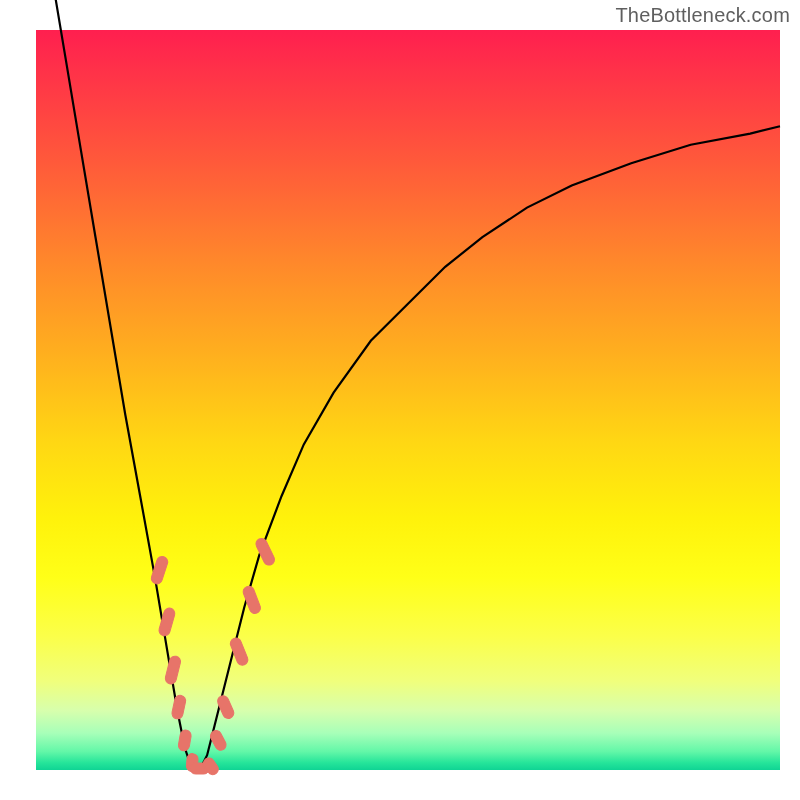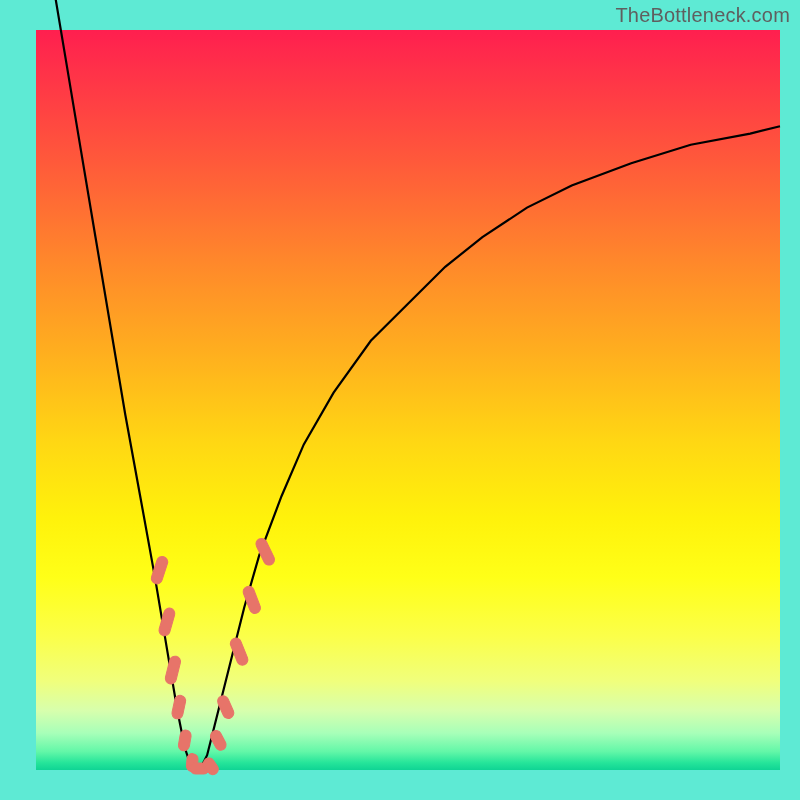--- a/index.html
+++ b/index.html
@@ -8,21 +8,21 @@
     width: 800px;
     height: 800px;
     background: #000;
     overflow: hidden;
     font-family: Arial, Helvetica, sans-serif;
   }
   .frame {
     position: relative;
     width: 800px;
     height: 800px;
-    background: #5eead4;
+    background: #ffffff;
   }
   .watermark {
     position: absolute;
     top: 4px;
     right: 10px;
     color: #5f5f5f;
     font-size: 20px;
     font-weight: 500;
     letter-spacing: 0.2px;
     z-index: 10;

